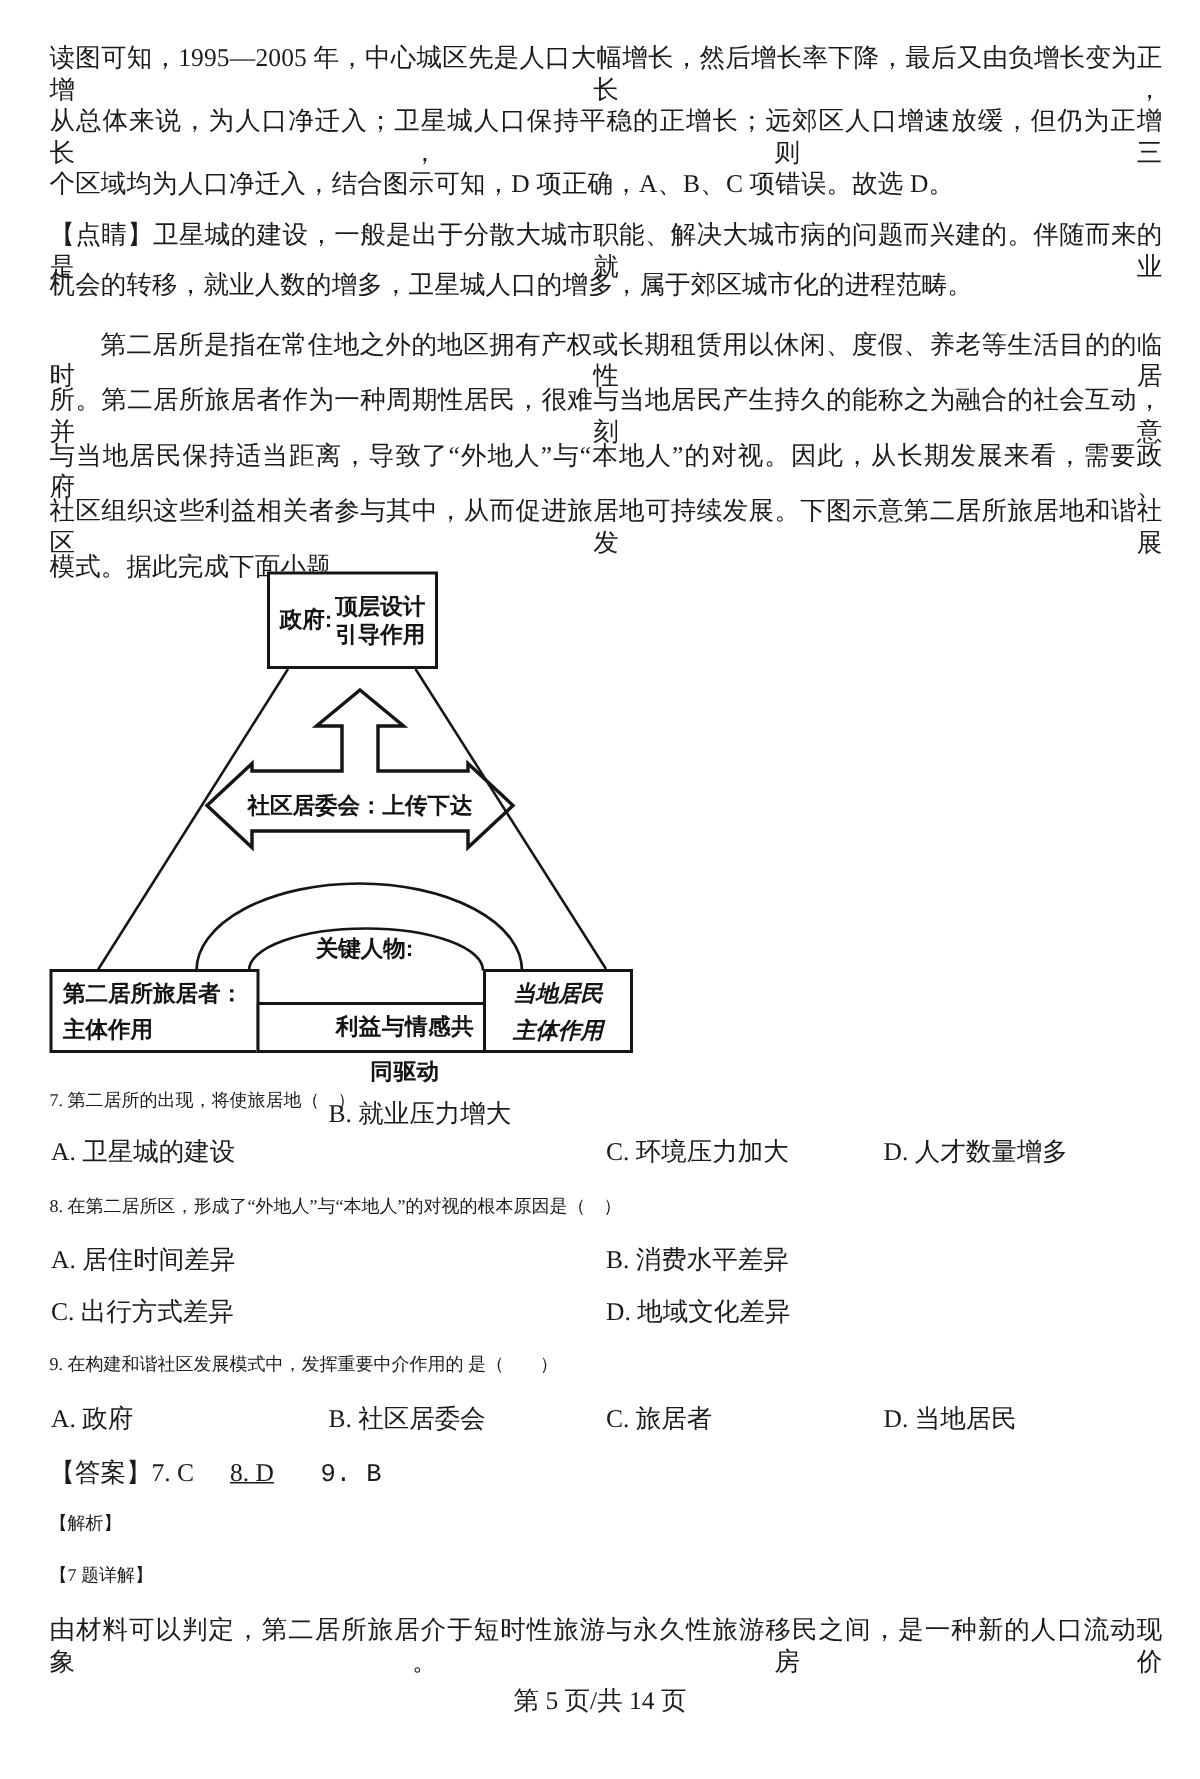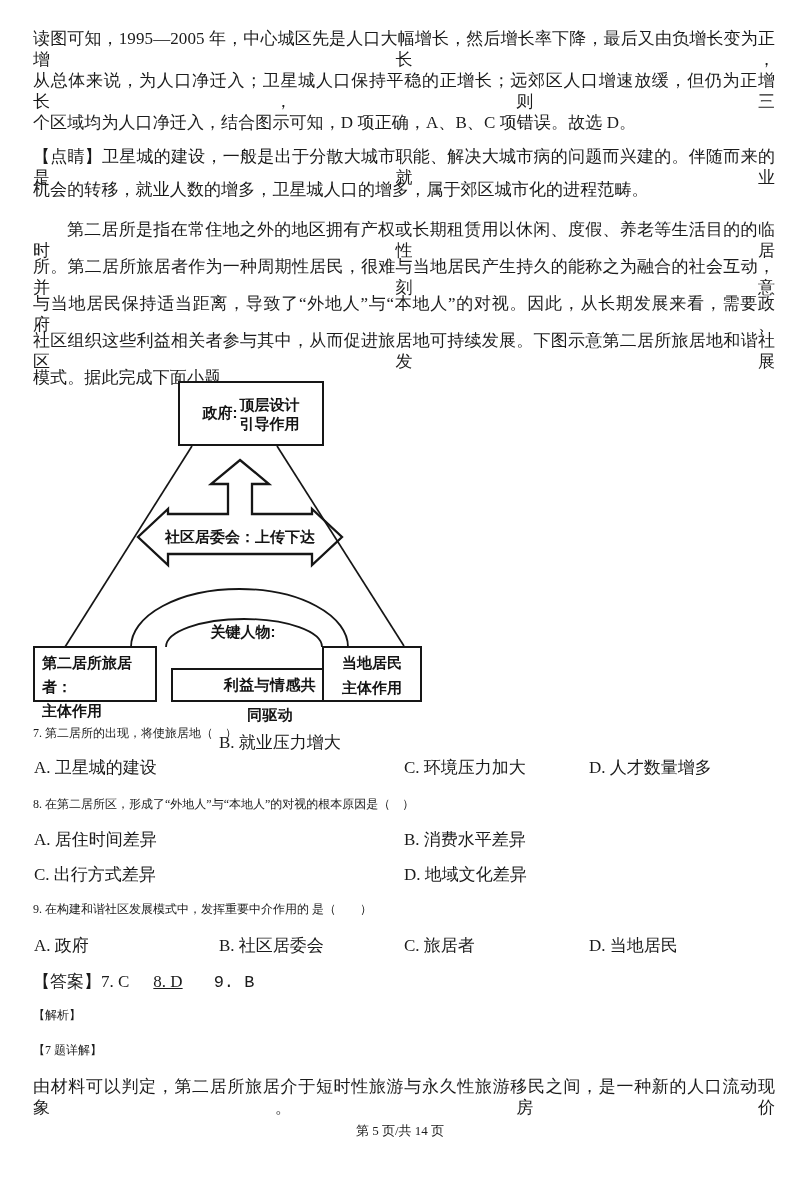--- a/index.html
+++ b/index.html
@@ -15,35 +15,35 @@
     font-size:17px; line-height:21px; letter-spacing:0.1px;
     text-align:justify; text-align-last:justify;
   }
   .tline.short { text-align-last:auto; }
   .tline.indent { text-indent:34px; }
   .qline { position:absolute; left:33px; font-size:12px; line-height:21px; white-space:nowrap; }
   .opt   { position:absolute; font-size:17px; line-height:21px; white-space:nowrap; }
   .c1 { left:34px; }  .c2 { left:219px; }  .c3 { left:404px; }  .c4 { left:589px; }
   .ansrow { position:absolute; left:33px; top:970px; font-size:17px; white-space:nowrap; }
   .ansrow .a8 { margin-left:24px;text-decoration:underline; } .ansrow .a9 { margin-left:31px;font-family:Liberation Mono, monospace; }
-  .footer { position:absolute; left:0; top:1122px; width:800px; text-align:center; font-size:13px; }
+  .footer { position:absolute; left:0; top:1122px; width:800px; text-align:center; font-size:17px; }
 
   
   .diagram-svg { position:absolute; left:0; top:375px; z-index:1; }
   .dbox {
     position:absolute; box-sizing:border-box; z-index:2;
     border:2px solid #161616; background:#ffffff;
     font-family:"Liberation Sans","DejaVu Sans",sans-serif;
     font-weight:700; font-size:15px; color:#141414;
   }
-  .gov-box   { left:178px; top:381px; width:146px; height:65px; display:flex; align-items:center; justify-content:center; }
+  .gov-box   { left:178px; top:381px; width:114px; height:65px; display:flex; align-items:center; justify-content:center; }
   .gov-right { line-height:19px; margin-left:2px; }
-  .left-box  { left:33px;  top:646px; width:124px; height:56px; padding:3px 0 16px 7px; line-height:24px; }
+  .left-box  { left:33px;  top:646px; width:140px; height:56px; padding:3px 0 16px 7px; line-height:24px; }
   .mid-box   { left:171px; top:668px; width:154px; height:34px; text-align:center; line-height:30px; letter-spacing:0.4px;padding-left:44px; }
-  .right-box { left:322px; top:646px; width:100px; height:56px; text-align:center; padding-top:2px; line-height:25px; }
+  .right-box { left:322px; top:646px; width:100px; height:56px; text-align:center; padding-top:2px; line-height:25px;font-style:italic; }
   .dia-text  { font-family:"Liberation Sans","DejaVu Sans",sans-serif; font-weight:700; font-size:15px; fill:#141414; }
 </style>
 </head>
 <body>
 
 <div class="page">
 
   <div class="tline" style="top:28px">读图可知，1995—2005 年，中心城区先是人口大幅增长，然后增长率下降，最后又由负增长变为正增长，</div>
   <div class="tline" style="top:70px">从总体来说，为人口净迁入；卫星城人口保持平稳的正增长；远郊区人口增速放缓，但仍为正增长，则三</div>
   <div class="tline short" style="top:112px">个区域均为人口净迁入，结合图示可知，D 项正确，A、B、C 项错误。故选 D。</div>

